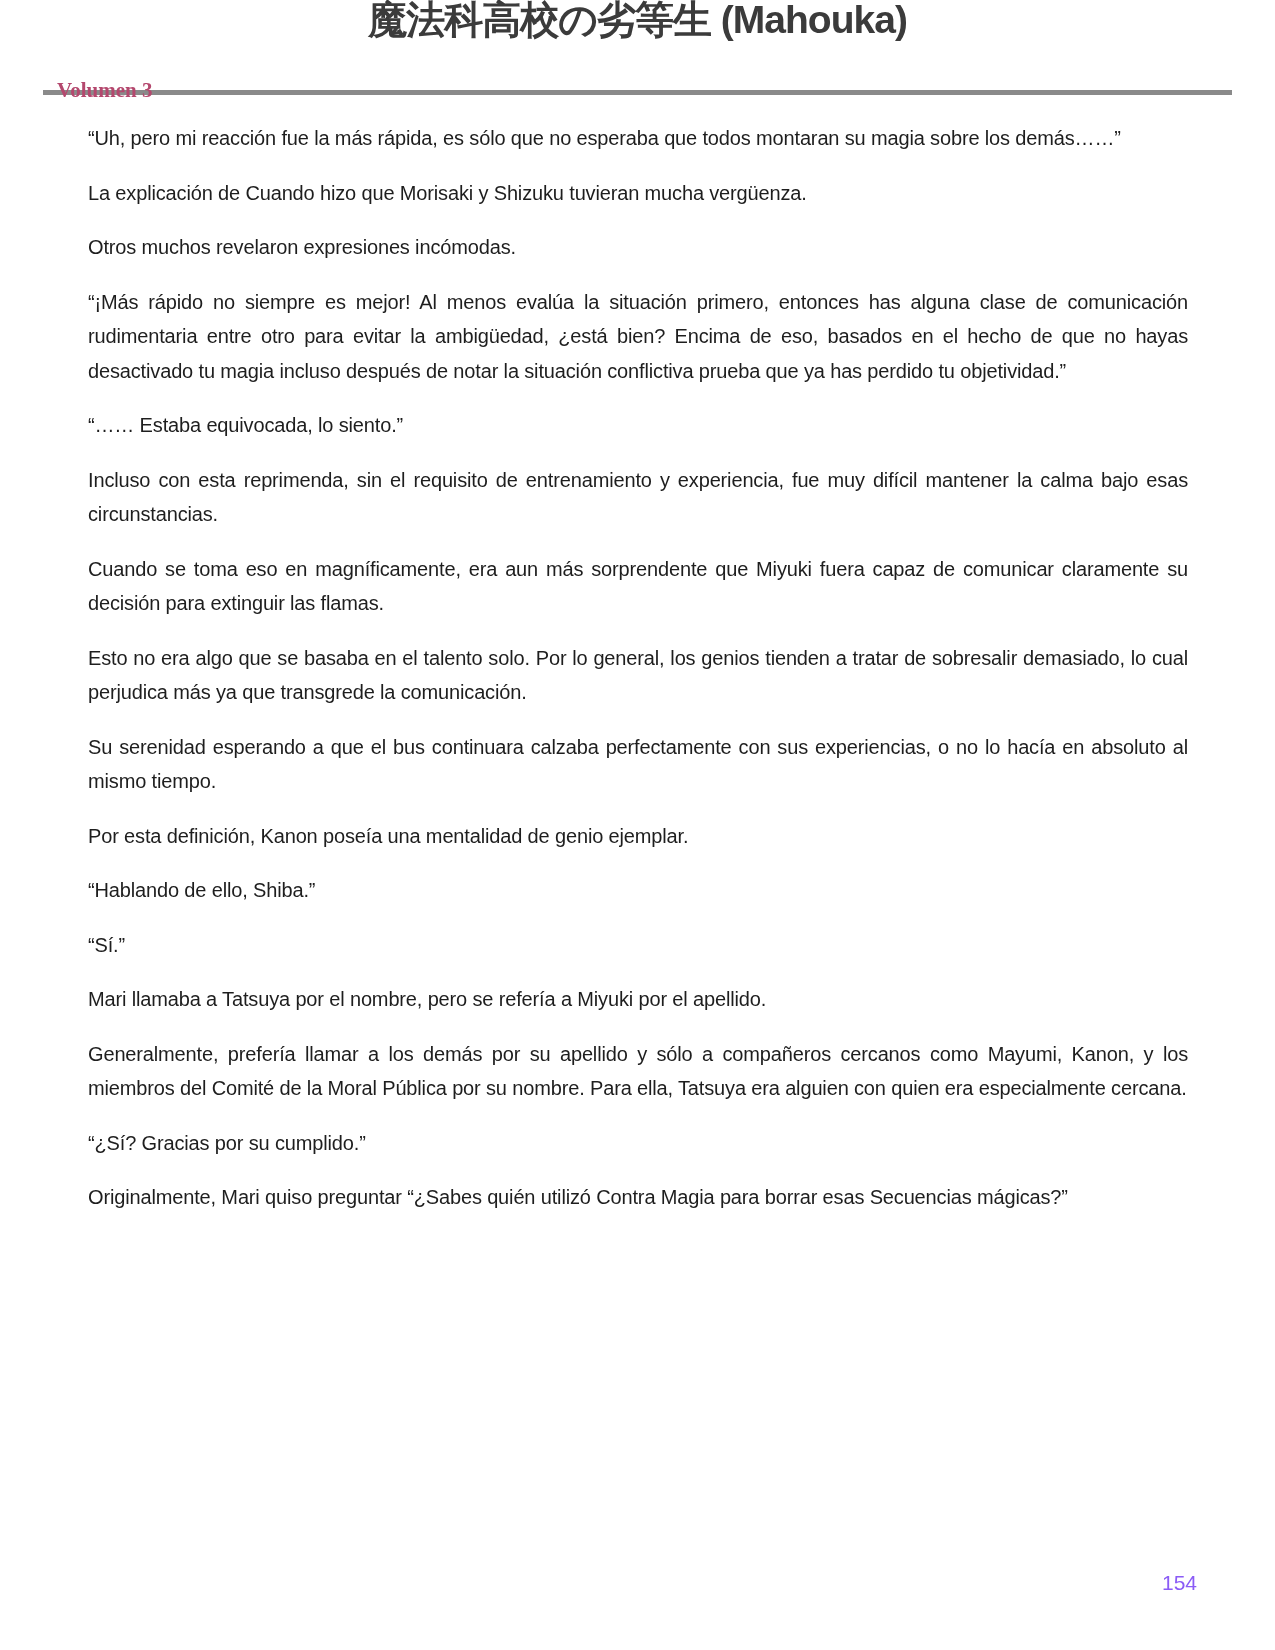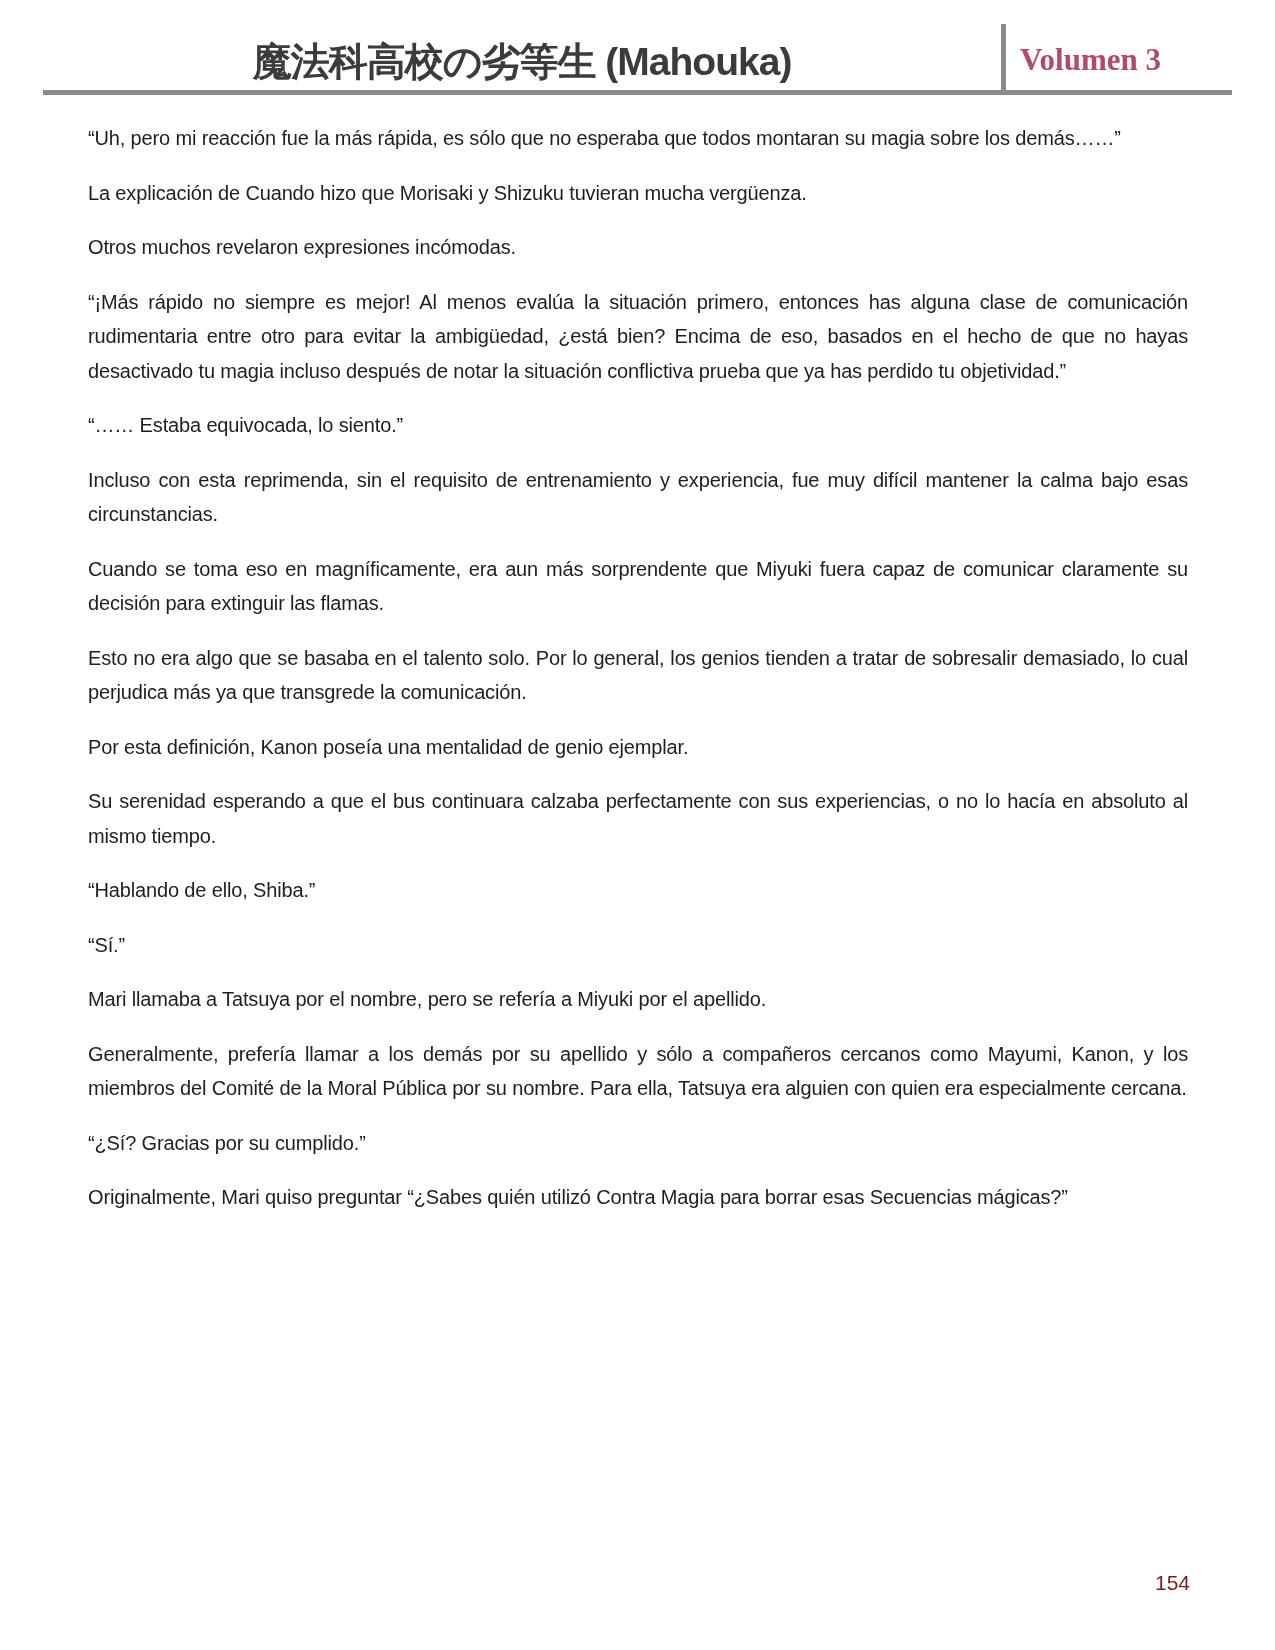--- a/index.html
+++ b/index.html
@@ -16,20 +16,21 @@
     background: #ffffff;
     overflow: hidden;
   }
   
   .header {
     display: flex;
     align-items: stretch;
     height: 95px;
     margin: 0 43px;
     border-bottom: 5px solid #8a8a8a;
+    flex-direction: column;
   }
   .header-left {
     flex: 1;
     display: flex;
     align-items: flex-end;
     justify-content: center;
   }
   .doc-title {
     font-family: "Liberation Sans", "DejaVu Sans", sans-serif;
     font-weight: bold;
@@ -48,44 +49,45 @@
   }
   .header-right {
     width: 226px;
     display: flex;
     align-items: flex-end;
     padding: 0 0 15px 14px;
   }
   .volume-label {
     font-family: "Liberation Serif", "DejaVu Serif", serif;
     font-weight: bold;
-    font-size: 31px;
+    font-size: 21px;
     line-height: 1;
     color: #b4486e;
     white-space: nowrap;
+    margin-top: 32px;
   }
   
   .content {
     margin: 26px 87px 16px 88px;
   }
   .content p {
     font-size: 20px;
     line-height: 34.5px;
     letter-spacing: -0.15px;
     color: #1e1e1e;
     text-align: justify;
     margin: 0 0 20px 0;
   }
   
   .footer {
     position: absolute;
-    right: 85px;
+    right: 78px;
     bottom: 55px;
     font-size: 21px;
-    color: #7f1d1d;
+    color: #8b5cf6;
   }
 </style>
 </head>
 <body>
 
 <div class="page">
 
   <header class="header">
     <div class="header-left">
       <span class="doc-title">魔法科高校の劣等生 (Mahouka)</span>
@@ -99,22 +101,22 @@
   <main class="content">
 
   <p>“Uh, pero mi reacción fue la más rápida, es sólo que no esperaba que todos montaran su magia sobre los demás……”</p>
       <p>La explicación de Cuando hizo que Morisaki y Shizuku tuvieran mucha vergüenza.</p>
       <p>Otros muchos revelaron expresiones incómodas.</p>
       <p>“¡Más rápido no siempre es mejor! Al menos evalúa la situación primero, entonces has alguna clase de comunicación rudimentaria entre otro para evitar la ambigüedad, ¿está bien? Encima de eso, basados en el hecho de que no hayas desactivado tu magia incluso después de notar la situación conflictiva prueba que ya has perdido tu objetividad.”</p>
       <p>“…… Estaba equivocada, lo siento.”</p>
       <p>Incluso con esta reprimenda, sin el requisito de entrenamiento y experiencia, fue muy difícil mantener la calma bajo esas circunstancias.</p>
       <p>Cuando se toma eso en magníficamente, era aun más sorprendente que Miyuki fuera capaz de comunicar claramente su decisión para extinguir las flamas.</p>
       <p>Esto no era algo que se basaba en el talento solo. Por lo general, los genios tienden a tratar de sobresalir demasiado, lo cual perjudica más ya que transgrede la comunicación.</p>
+      <p>Su serenidad esperando a que el bus continuara calzaba perfectamente con sus experiencias, o no lo hacía en absoluto al mismo tiempo.</p>
       <p>Por esta definición, Kanon poseía una mentalidad de genio ejemplar.</p>
-      <p>Su serenidad esperando a que el bus continuara calzaba perfectamente con sus experiencias, o no lo hacía en absoluto al mismo tiempo.</p>
       <p>“Hablando de ello, Shiba.”</p>
       <p>“Sí.”</p>
       <p>Mari llamaba a Tatsuya por el nombre, pero se refería a Miyuki por el apellido.</p>
       <p>Generalmente, prefería llamar a los demás por su apellido y sólo a compañeros cercanos como Mayumi, Kanon, y los miembros del Comité de la Moral Pública por su nombre. Para ella, Tatsuya era alguien con quien era especialmente cercana.</p>
       <p>“¿Sí? Gracias por su cumplido.”</p>
       <p>Originalmente, Mari quiso preguntar “¿Sabes quién utilizó Contra Magia para borrar esas Secuencias mágicas?”</p>
     </main>
 
   <footer class="footer">
     <span>154</span>

